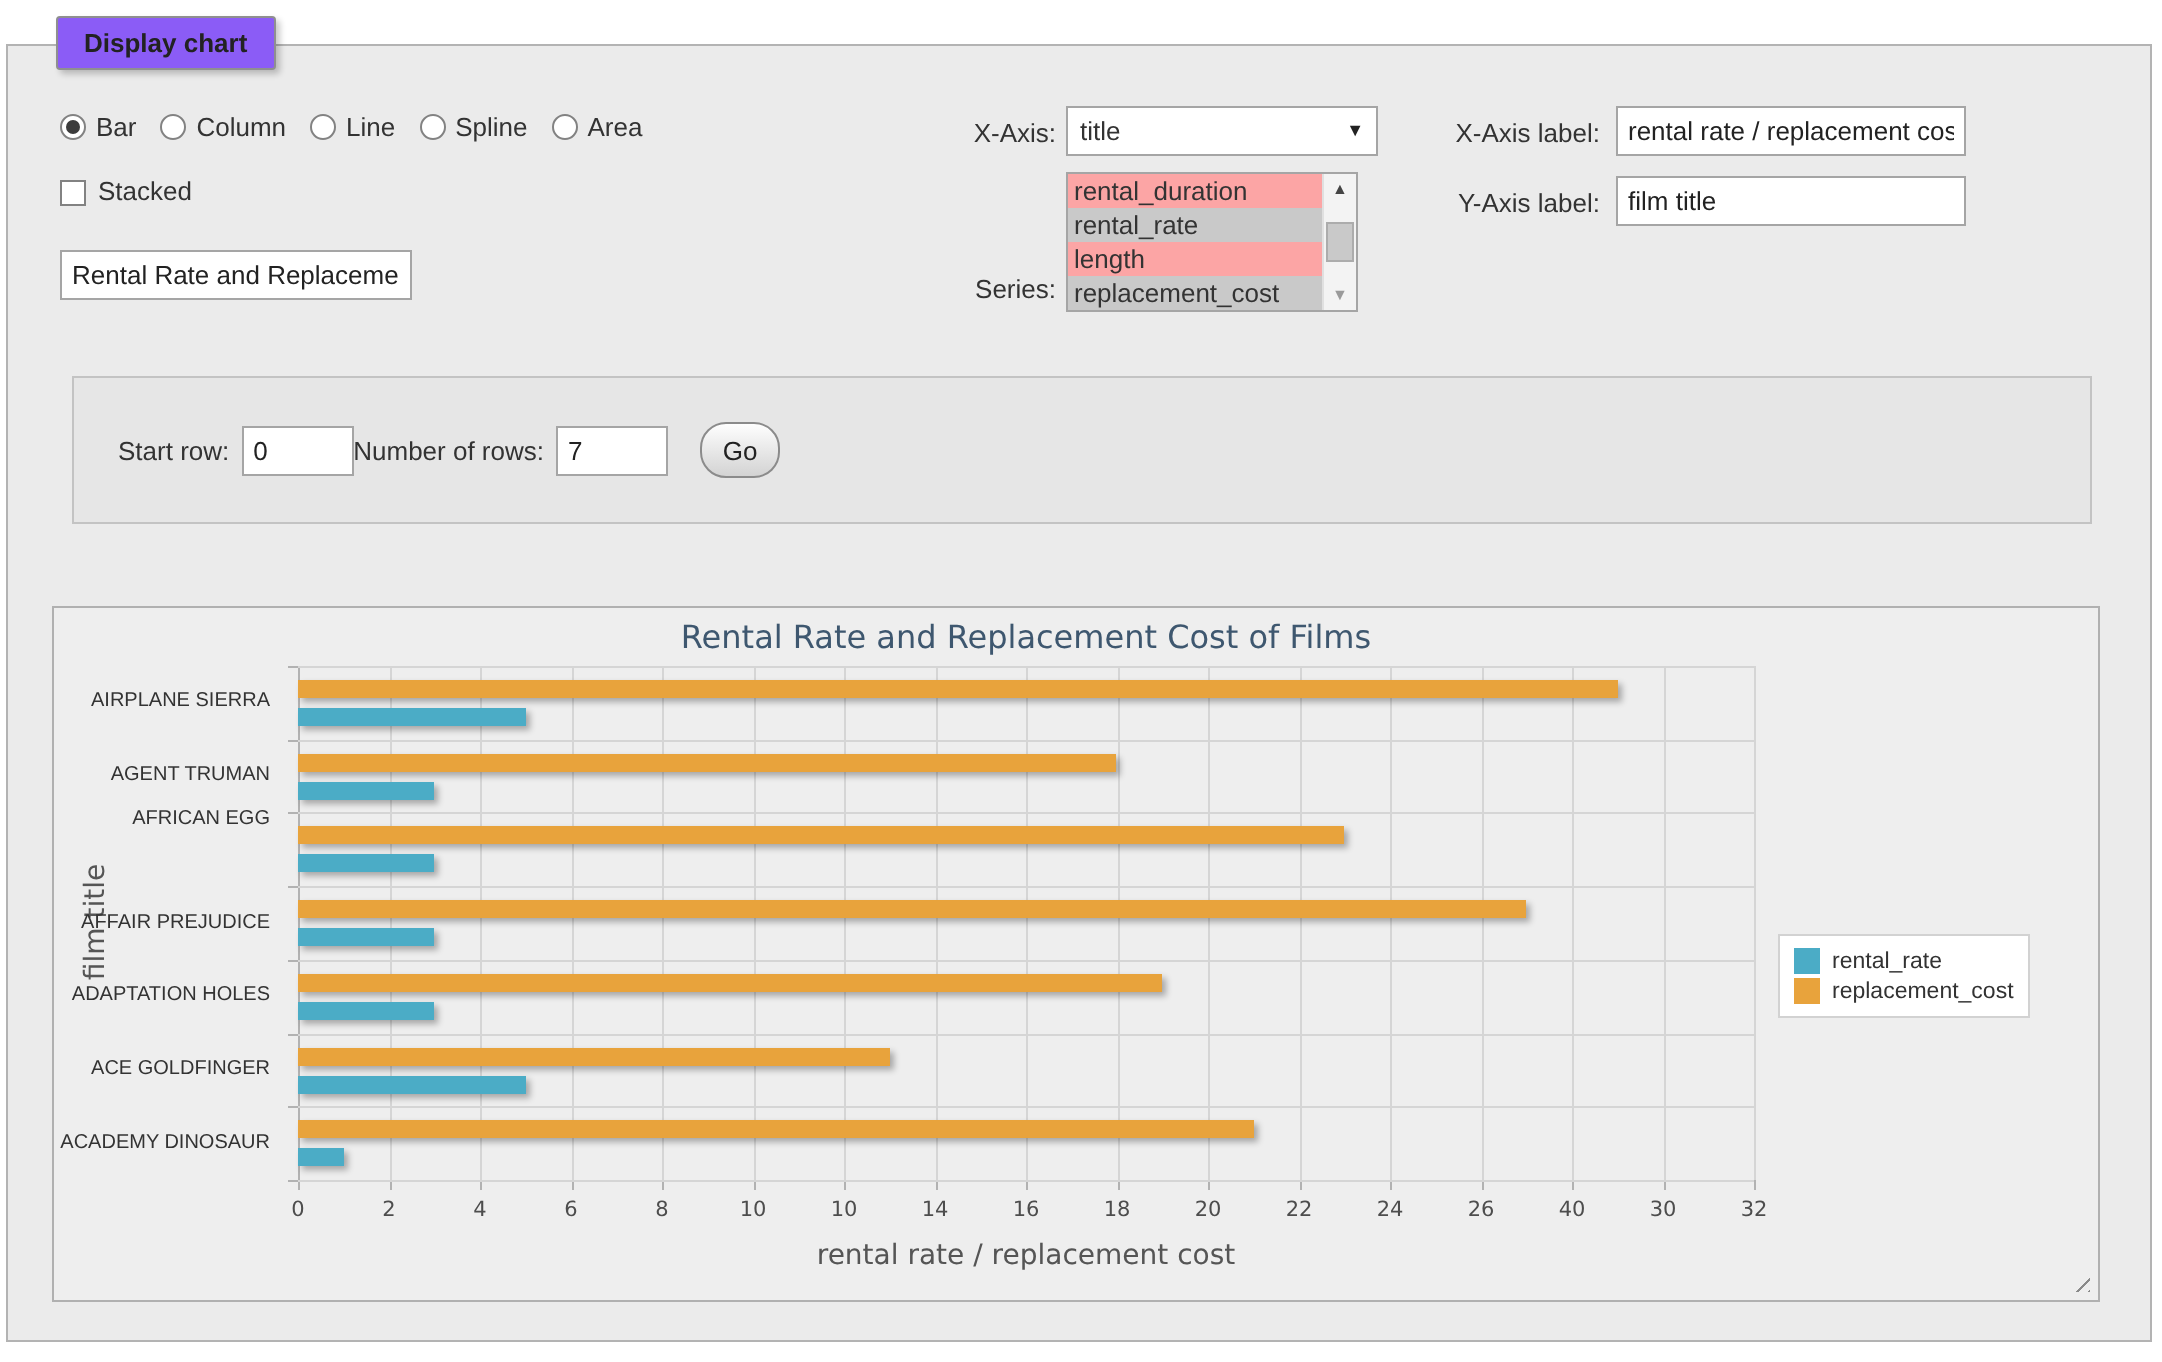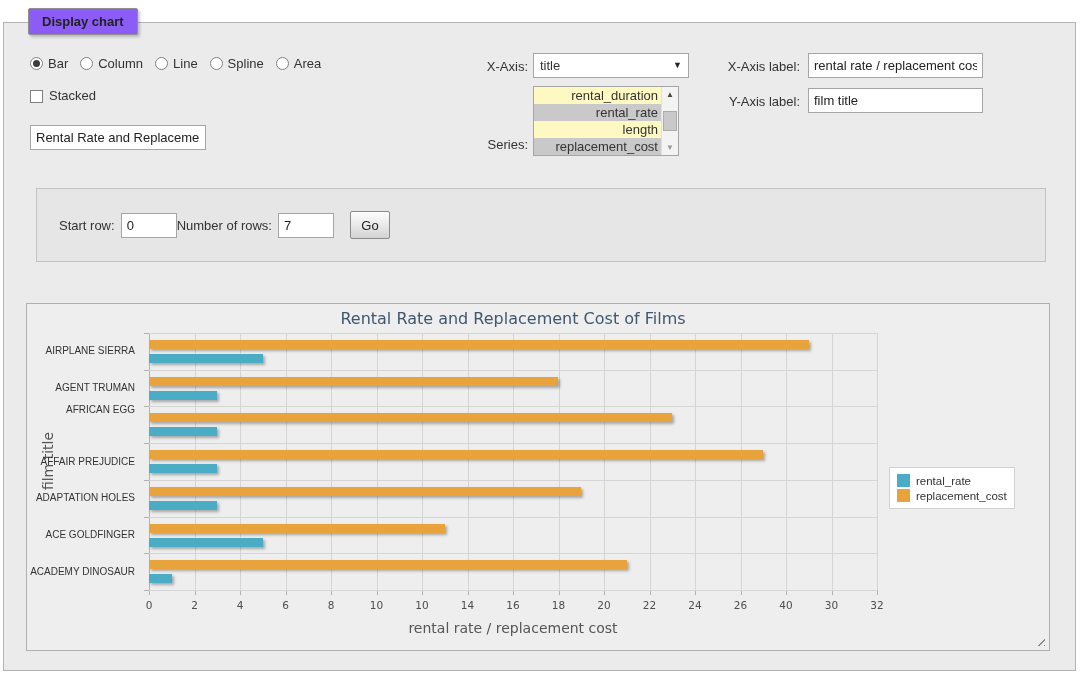--- a/index.html
+++ b/index.html
@@ -35,39 +35,39 @@
   }
   .lbl{color:#333;}
   .lbl-right{text-align:right;}
   
   .dd{
     background:#fff;border:1px solid #a5a5a5;box-sizing:border-box;height:25px;
     display:flex;align-items:center;justify-content:space-between;padding:0 6px;
   }
   .dd-arrow{font-size:9px;color:#222;line-height:1;}
   
-  .mselect{background:#fef9c3;border:1px solid #a5a5a5;box-sizing:border-box;display:flex;text-align:right;}
+  .mselect{background:#fca5a5;border:1px solid #a5a5a5;box-sizing:border-box;display:flex;}
   .mselect .opts{flex:1;overflow:hidden;}
   .opt{height:17px;line-height:17px;padding:0 3px;white-space:nowrap;}
   .opt.selected{background:#c9c9c9;}
   .sbar{width:17px;background:#f3f3f3;border-left:1px solid #e0e0e0;display:flex;
     flex-direction:column;box-sizing:border-box;}
   .sb-btn{height:15px;display:flex;align-items:center;justify-content:center;
     font-size:8px;line-height:1;}
   .sb-track{flex:1;position:relative;}
   .sb-thumb{position:absolute;left:1px;right:1px;top:9px;height:20px;background:#c9c9c9;
     border:1px solid #acacac;box-sizing:border-box;}
   
   .panel{
     left:36px;top:188px;width:1010px;height:74px;background:#e6e6e6;
     border:1px solid #c3c3c3;box-sizing:border-box;display:flex;align-items:center;
     padding-left:22px;
   }
   .go-btn{
-    width:38px;height:26px;border:1px solid #8b8b8b;border-radius:2px;
+    width:38px;height:26px;border:1px solid #8b8b8b;border-radius:13px;
     background:linear-gradient(#fefefe,#d3d3d3);display:flex;align-items:center;
     justify-content:center;color:#222;margin-left:16px;
   }
   
   .chart-panel{
     left:26px;top:303px;width:1024px;height:348px;background:#eee;
     border:1px solid #b0b0b0;box-sizing:border-box;position:absolute;
   }
   .chart-title{left:122px;top:5px;width:728px;text-align:center;
     font-family:"DejaVu Sans",sans-serif;font-size:16px;color:#3e576f;}

